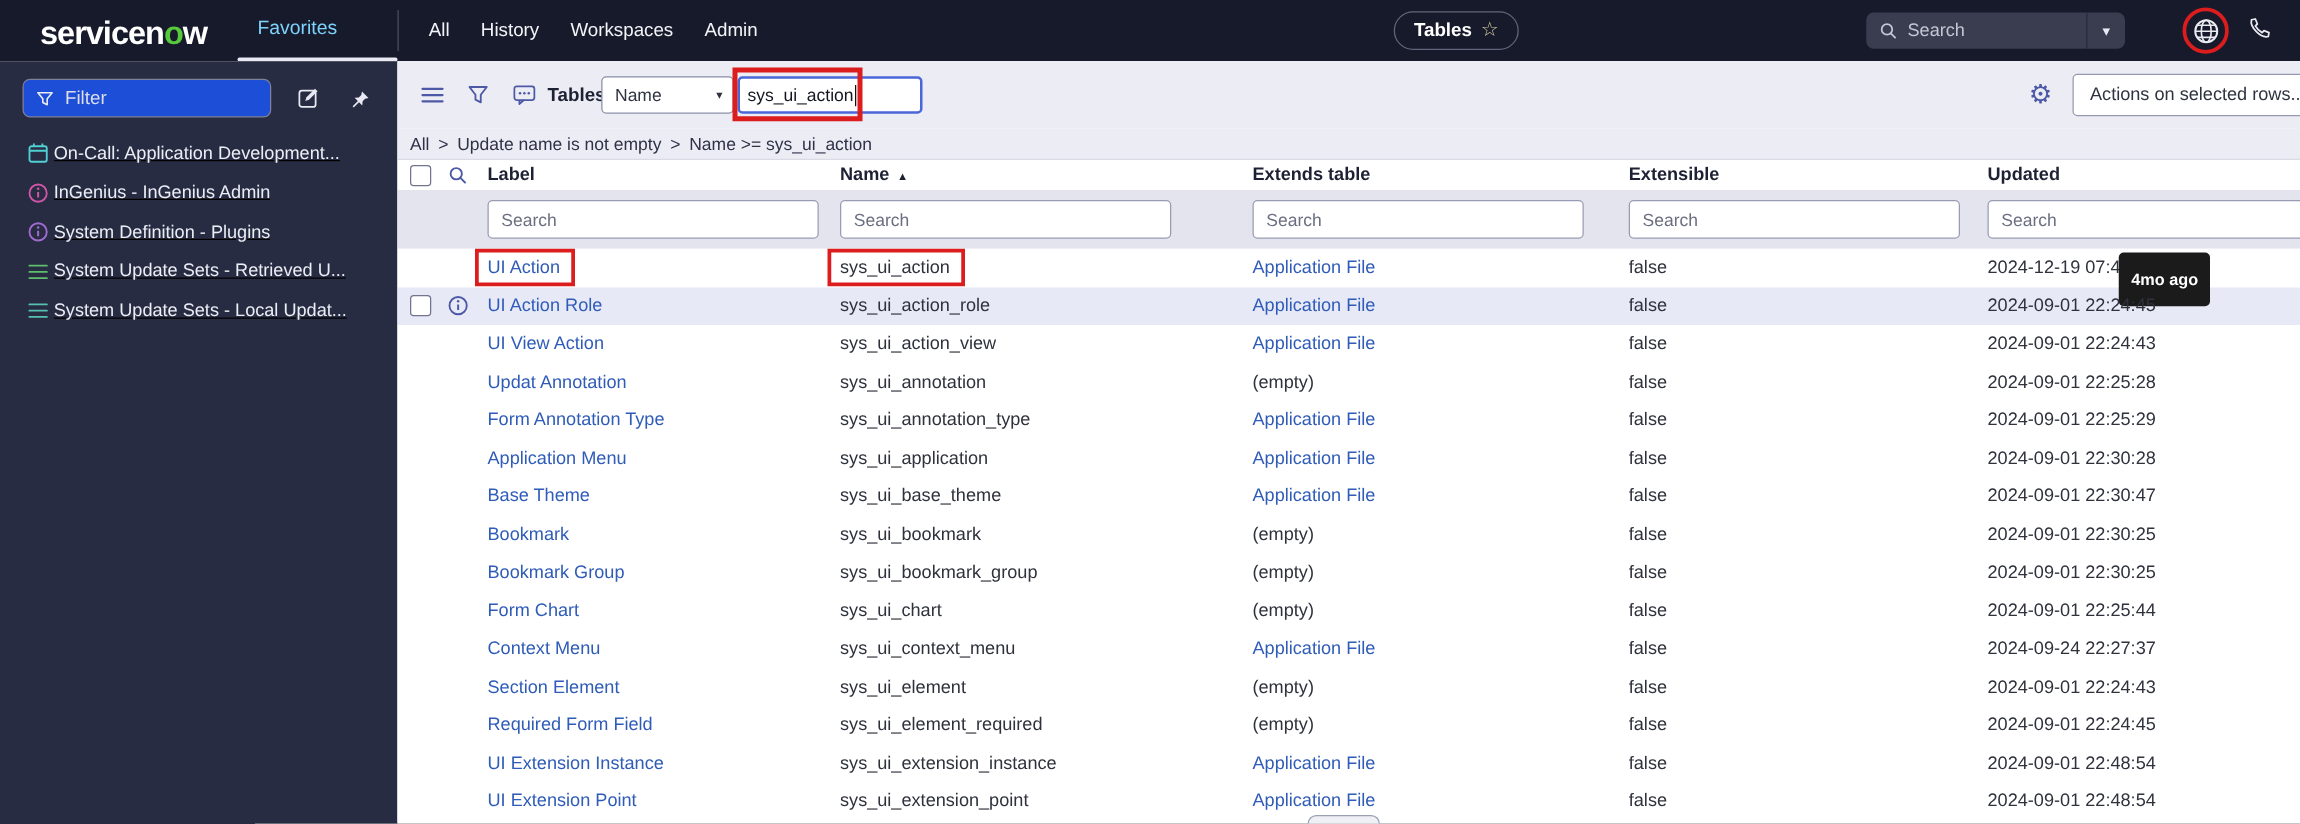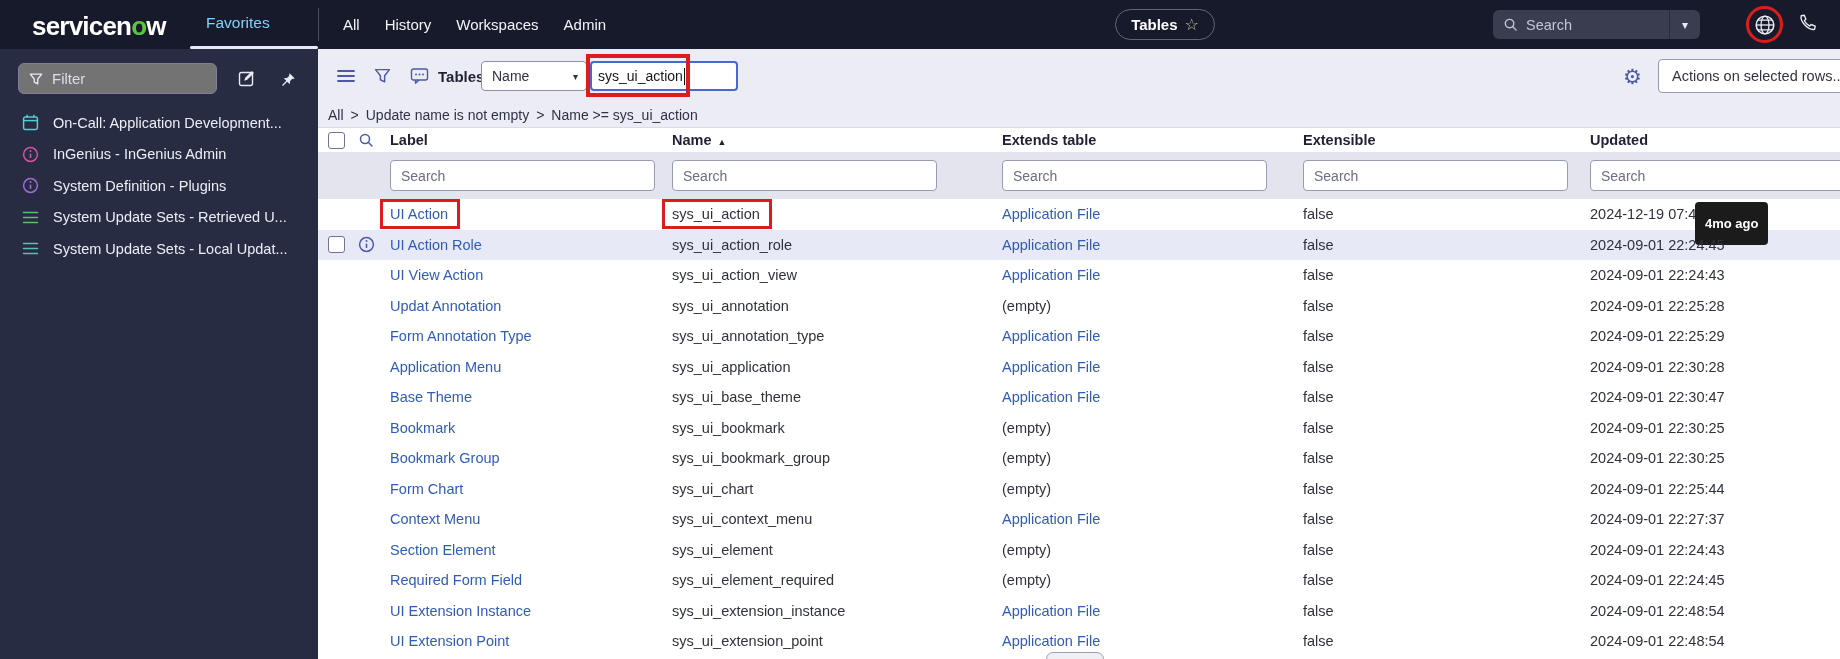--- a/index.html
+++ b/index.html
@@ -23,28 +23,28 @@
   .hdr-search .mag { margin:0 8px 0 10px; display:flex; }
   .hdr-search .ph { font-size:14.5px; flex:1; }
   .hdr-search .seg-div { width:1px; height:29px; background:#282a3a; }
   .hdr-search .chev { width:30px; text-align:center; color:#e8e9f2; font-size:12px; }
   .globe-wrap { position:absolute; left:1748px; top:8px; width:34px; height:34px; display:flex; align-items:center; justify-content:center; color:#e9eaf2; }
   .globe-ring { position:absolute; left:1746px; top:6px; width:37px; height:37px; border:3px solid var(--annotation-red,#dc1d1d); border-radius:50%; pointer-events:none; }
   .phone-wrap { position:absolute; left:1797px; top:13px; color:#e9eaf2; }
 
   
   .sidebar { position:absolute; top:49px; left:0; width:318px; height:610px; background:#282c42; }
-  .filter-box { position:absolute; left:18px; top:14px; width:199px; height:31px; background:#737373; border:1px solid #7d8098; border-radius:6px; display:flex; align-items:center; color:#dcdee9; }
+  .filter-box { position:absolute; left:18px; top:14px; width:199px; height:31px; background:#1d4ed8; border:1px solid #7d8098; border-radius:6px; display:flex; align-items:center; color:#dcdee9; }
   .filter-box .f-icon { margin:0 9px 0 10px; display:flex; color:#e8e9f2; }
   .filter-box .ph { font-size:15px; }
   .side-tool { position:absolute; top:20px; color:#e8e9f2; display:flex; }
   .side-tool.edit { left:238px; }
   .side-tool.pin { left:280px; top:23px; }
   .side-list { position:absolute; top:58px; left:0; width:318px; }
-  .side-item { height:31.5px; display:flex; align-items:center; padding-left:22px; gap:14px; cursor:default; }
+  .side-item { height:31.5px; display:flex; align-items:center; padding-left:22px; gap:4px; cursor:default;text-decoration:underline; }
   .side-item .s-icon { display:flex; width:17px; }
   .side-item .s-label { color:#eceef5; font-size:14.5px; white-space:nowrap; overflow:hidden; }
 
   
   .main { position:absolute; top:49px; left:318px; width:1522px; height:610px; background:#fff; overflow:hidden; }
 
   .toolbar { position:absolute; top:0; left:0; width:100%; height:54px; background:#ecedf4; }
   .tb-abs { position:absolute; top:50%; transform:translateY(-50%); }
   .tb-icon { color:var(--toolbar-icon,#4d59a5); display:flex; background:none; border:none; }
   .tb-burger { left:18px; } .tb-funnel { left:56px; } .tb-chat { left:92px; }
@@ -384,21 +384,21 @@
           <div class="cell c-extends"><span>(empty)</span></div>
           <div class="cell c-extensible"><span>false</span></div>
           <div class="cell c-updated"><span>2024-09-01 22:25:44</span></div>
         </div>
         <div class="trow tgrid">
           <div class="sel-cell"></div>
           <div class="cell c-label"><span class="link">Context Menu</span></div>
           <div class="cell c-name"><span>sys_ui_context_menu</span></div>
           <div class="cell c-extends"><span class="link">Application File</span></div>
           <div class="cell c-extensible"><span>false</span></div>
-          <div class="cell c-updated"><span>2024-09-01 22:27:37</span></div>
+          <div class="cell c-updated"><span>2024-09-24 22:27:37</span></div>
         </div>
         <div class="trow tgrid">
           <div class="sel-cell"></div>
           <div class="cell c-label"><span class="link">Section Element</span></div>
           <div class="cell c-name"><span>sys_ui_element</span></div>
           <div class="cell c-extends"><span>(empty)</span></div>
           <div class="cell c-extensible"><span>false</span></div>
           <div class="cell c-updated"><span>2024-09-01 22:24:43</span></div>
         </div>
         <div class="trow tgrid">

